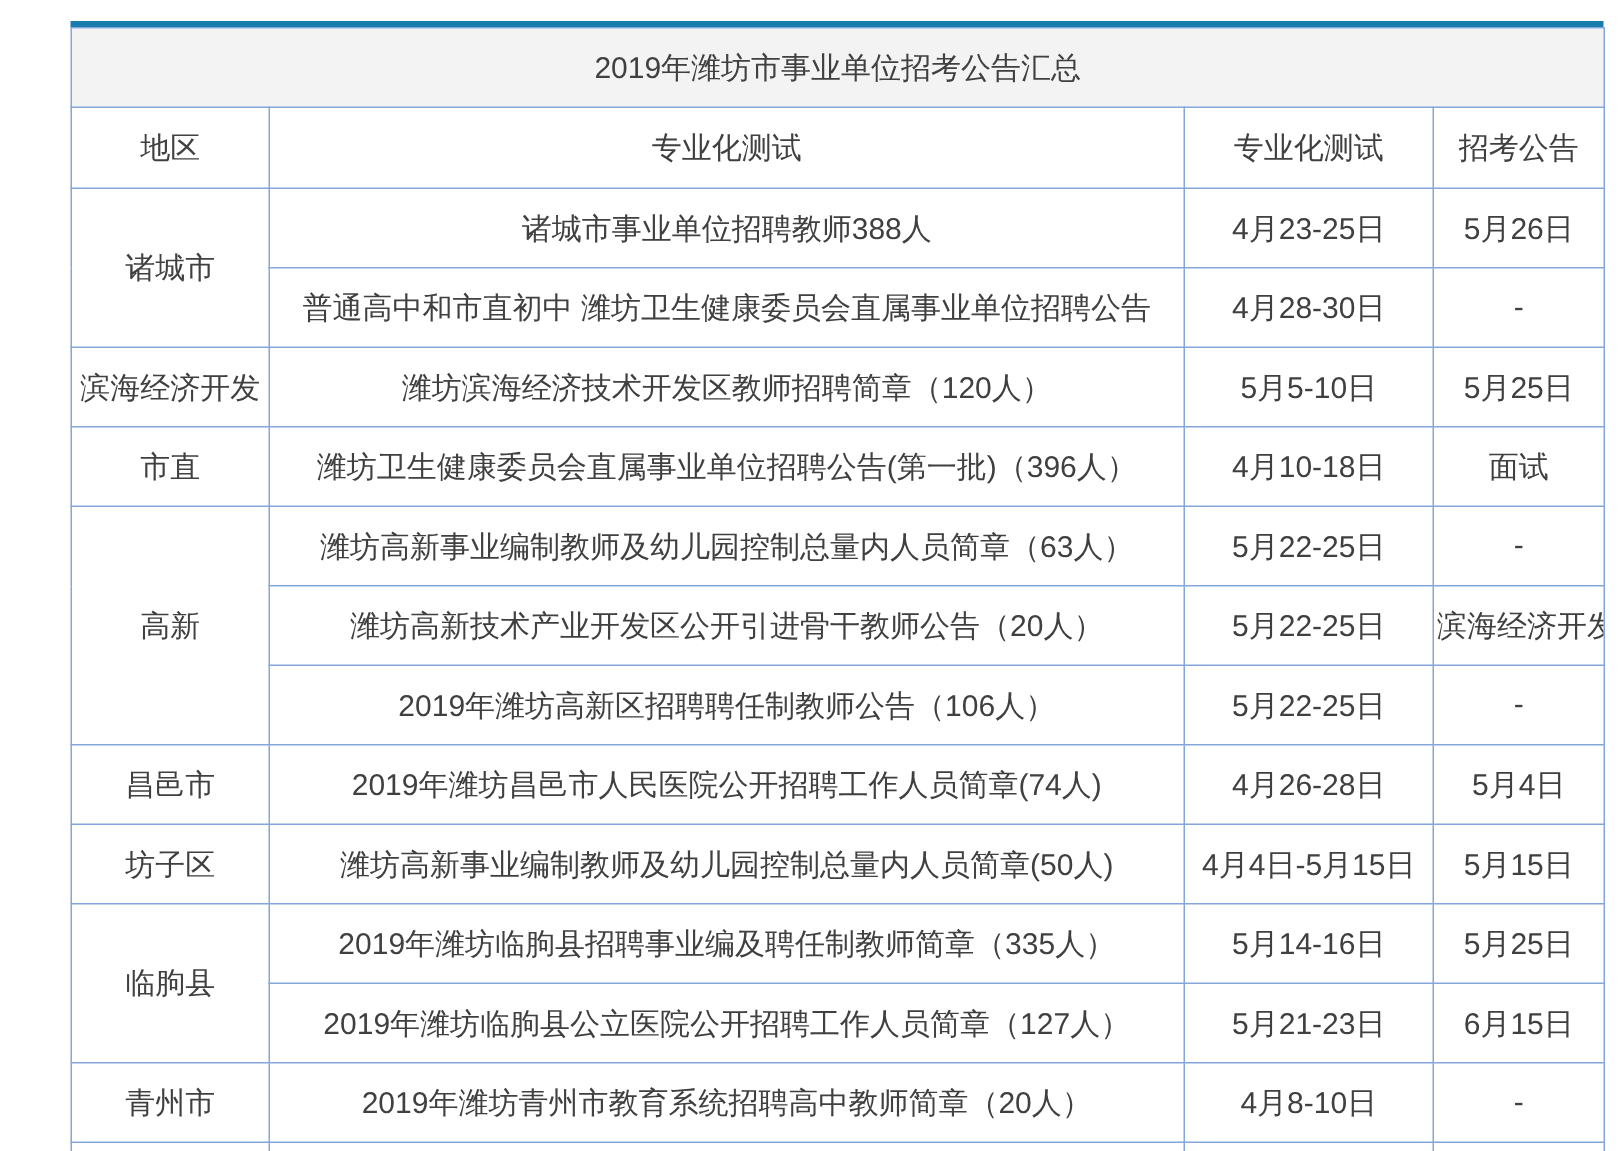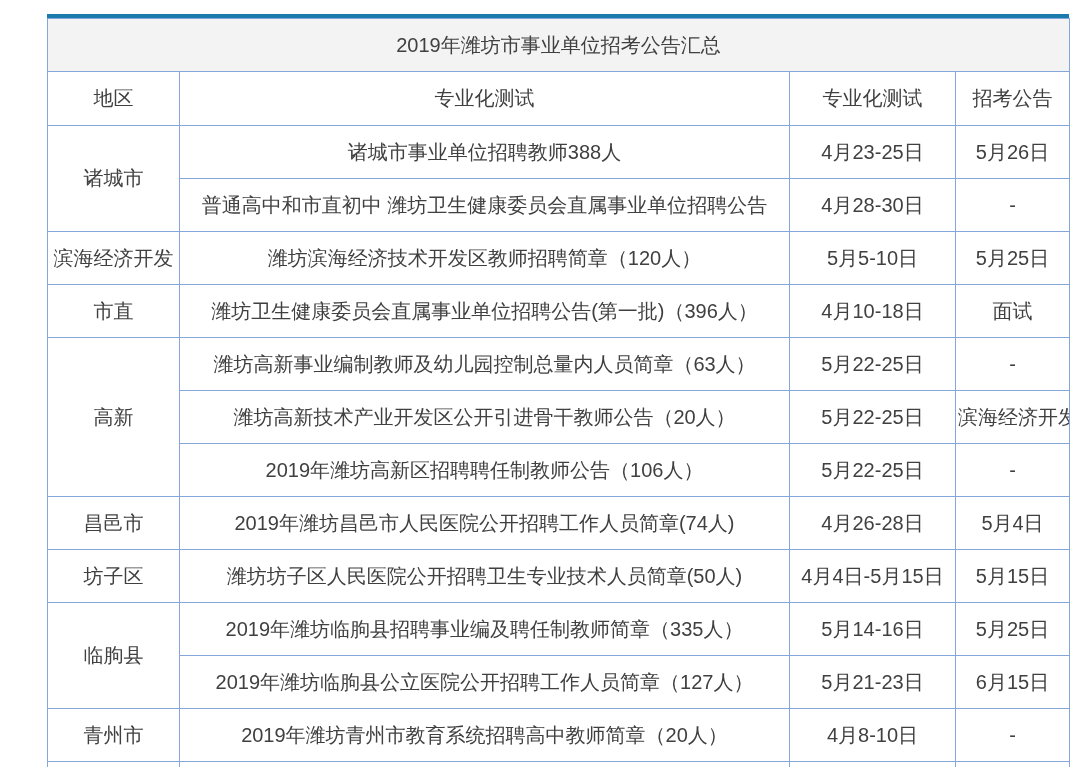--- a/index.html
+++ b/index.html
@@ -116,21 +116,21 @@
           <td>-</td>
         </tr>
         <tr>
           <td class="region" rowspan="1">昌邑市</td>
           <td class="ann">2019年潍坊昌邑市人民医院公开招聘工作人员简章(74人)</td>
           <td>4月26-28日</td>
           <td>5月4日</td>
         </tr>
         <tr>
           <td class="region" rowspan="1">坊子区</td>
-          <td class="ann">潍坊坊子区人民医院公开招聘卫生专业技术人员简章(50人)</td>
+          <td class="ann">潍坊高新事业编制教师及幼儿园控制总量内人员简章(50人)</td>
           <td>4月4日-5月15日</td>
           <td>5月15日</td>
         </tr>
         <tr>
           <td class="region" rowspan="2">临朐县</td>
           <td class="ann">2019年潍坊临朐县招聘事业编及聘任制教师简章（335人）</td>
           <td>5月14-16日</td>
           <td>5月25日</td>
         </tr>
         <tr>

